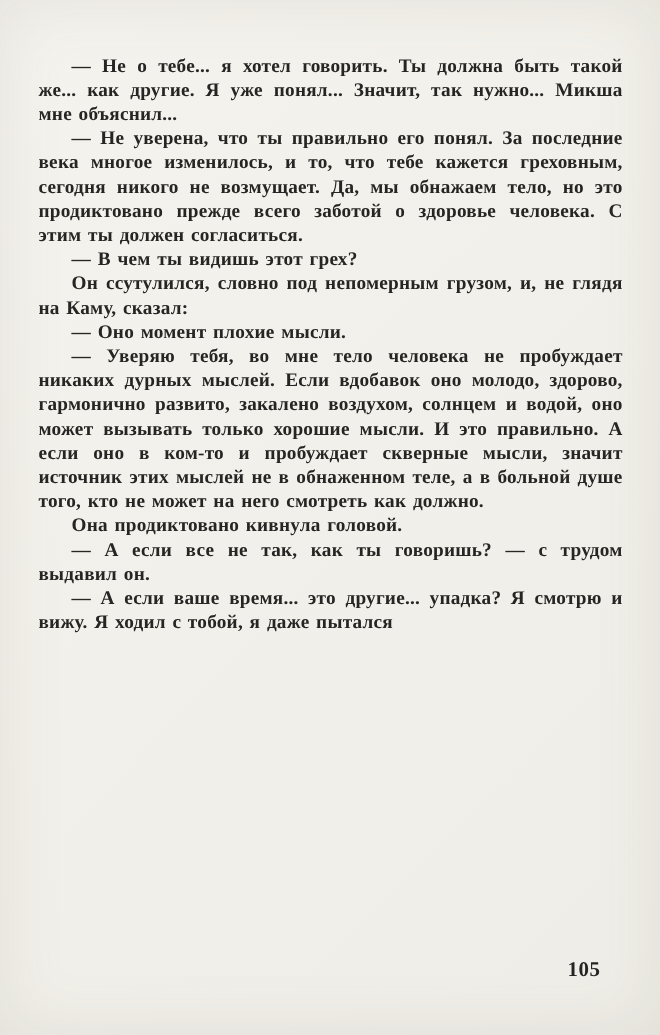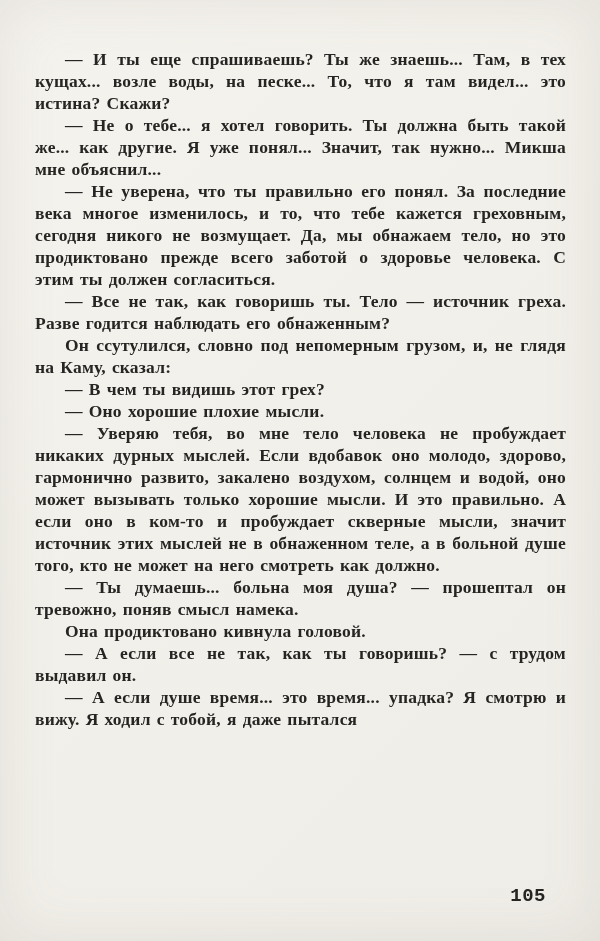--- a/index.html
+++ b/index.html
@@ -31,40 +31,36 @@
     word-spacing: 1.5px;
   }
   .text-block p {
     margin: 0;
     padding: 0;
     text-indent: 30px;
   }
   .page-number {
     position: absolute;
     right: 54px;
-    bottom: 34px;
+    bottom: 48px;
     color: #262523;
     font-size: 19px;
     font-weight: 700;
     letter-spacing: 0.5px;
-    font-family: Liberation Mono, monospace;
   }
 </style>
 </head>
 <body>
 
 <div class="book-page">
   <div class="text-block" id="text-block">
-      <p>— И ты еще спрашиваешь? Ты же знаешь... Там, в тех кущах... возле воды, на песке... То, что я там видел... это истина? Скажи?</p>
       <p>— Не о тебе... я хотел говорить. Ты должна быть такой же... как другие. Я уже понял... Значит, так нужно... Микша мне объяснил...</p>
       <p>— Не уверена, что ты правильно его понял. За последние века многое изменилось, и то, что тебе кажется греховным, сегодня никого не возмущает. Да, мы обнажаем тело, но это продиктовано прежде всего заботой о здоровье человека. С этим ты должен согласиться.</p>
-      <p>— Все не так, как говоришь ты. Тело — источник греха. Разве годится наблюдать его обнаженным?</p>
+      <p>— В чем ты видишь этот грех?</p>
       <p>Он ссутулился, словно под непомерным грузом, и, не глядя на Каму, сказал:</p>
-      <p>— В чем ты видишь этот грех?</p>
-      <p>— Оно хорошие плохие мысли.</p>
+      <p>— Оно момент плохие мысли.</p>
       <p>— Уверяю тебя, во мне тело человека не пробуждает никаких дурных мыслей. Если вдобавок оно молодо, здорово, гармонично развито, закалено воздухом, солнцем и водой, оно может вызывать только хорошие мысли. И это правильно. А если оно в ком-то и пробуждает скверные мысли, значит источник этих мыслей не в обнаженном теле, а в больной душе того, кто не может на него смотреть как должно.</p>
-      <p>— Ты думаешь... больна моя душа? — прошептал он тревожно, поняв смысл намека.</p>
       <p>Она продиктовано кивнула головой.</p>
       <p>— А если все не так, как ты говоришь? — с трудом выдавил он.</p>
-      <p>— А если душе время... это время... упадка? Я смотрю и вижу. Я ходил с тобой, я даже пытался</p>
+      <p>— А если ваше время... это другие... упадка? Я смотрю и вижу. Я ходил с тобой, я даже пытался</p>
     </div>
   <div class="page-number">105</div>
 </div>
 
 </body></html>

